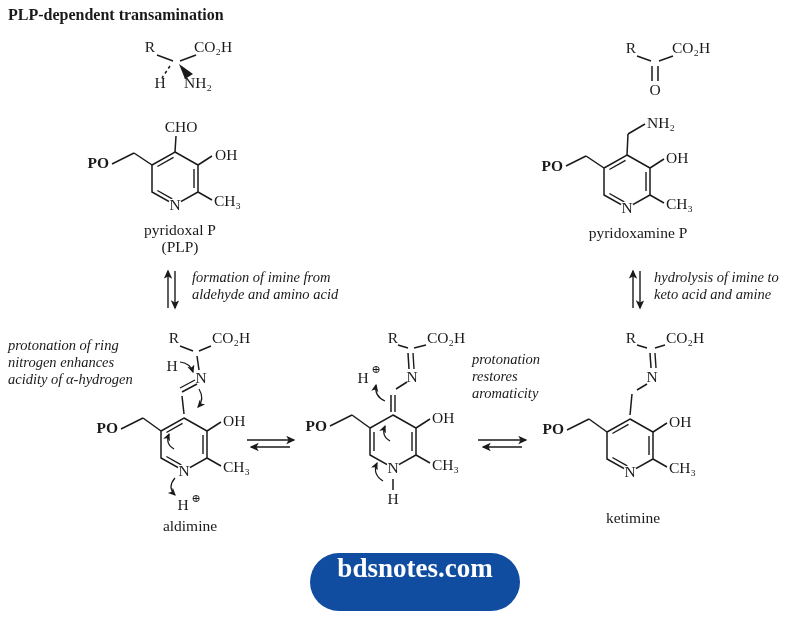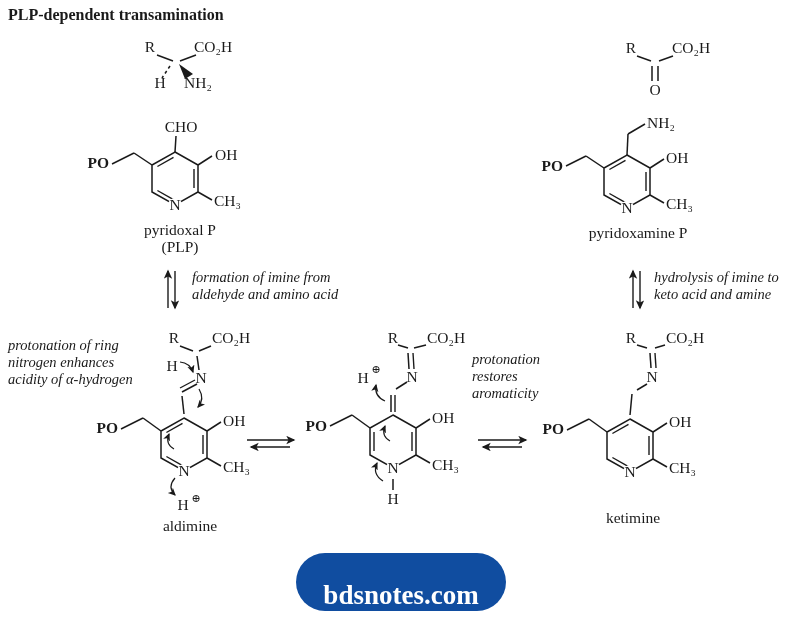--- a/index.html
+++ b/index.html
@@ -19,23 +19,23 @@
   .note   { font-size:14.5px; font-style:italic; }
   .title  { font-size:16px; font-weight:bold; }
   line, .ring { stroke:var(--ink,#1a1a1a); stroke-width:1.5; fill:none; }
   .dbl { stroke-width:1.4; }
   .ca  { stroke:var(--ink,#1a1a1a); stroke-width:1.2; fill:none; }
   .eq  { stroke-width:1.4; }
   .wh  { fill:#ffffff; stroke:none; }
   .wedge { fill:var(--ink,#1a1a1a); stroke:none; }
   .hash { stroke-dasharray:3 3; }
   .badge {
-    position:absolute; left:296px; top:553px; width:210px; height:58px;
+    position:absolute; left:310px; top:553px; width:210px; height:58px;
     border-radius:29px; background:var(--badge-bg,#104da0);
-    display:flex; align-items:flex-end; justify-content:center;
+    display:flex; align-items:flex-start; justify-content:center;
   }
   .badge span {
     color:var(--badge-text,#ffffff); font-weight:bold; font-size:27px;
     font-family:"Liberation Serif","DejaVu Serif",serif;
   }
 </style>
 </head>
 <body>
 
 <svg width="807" height="619" viewBox="0 0 807 619">

